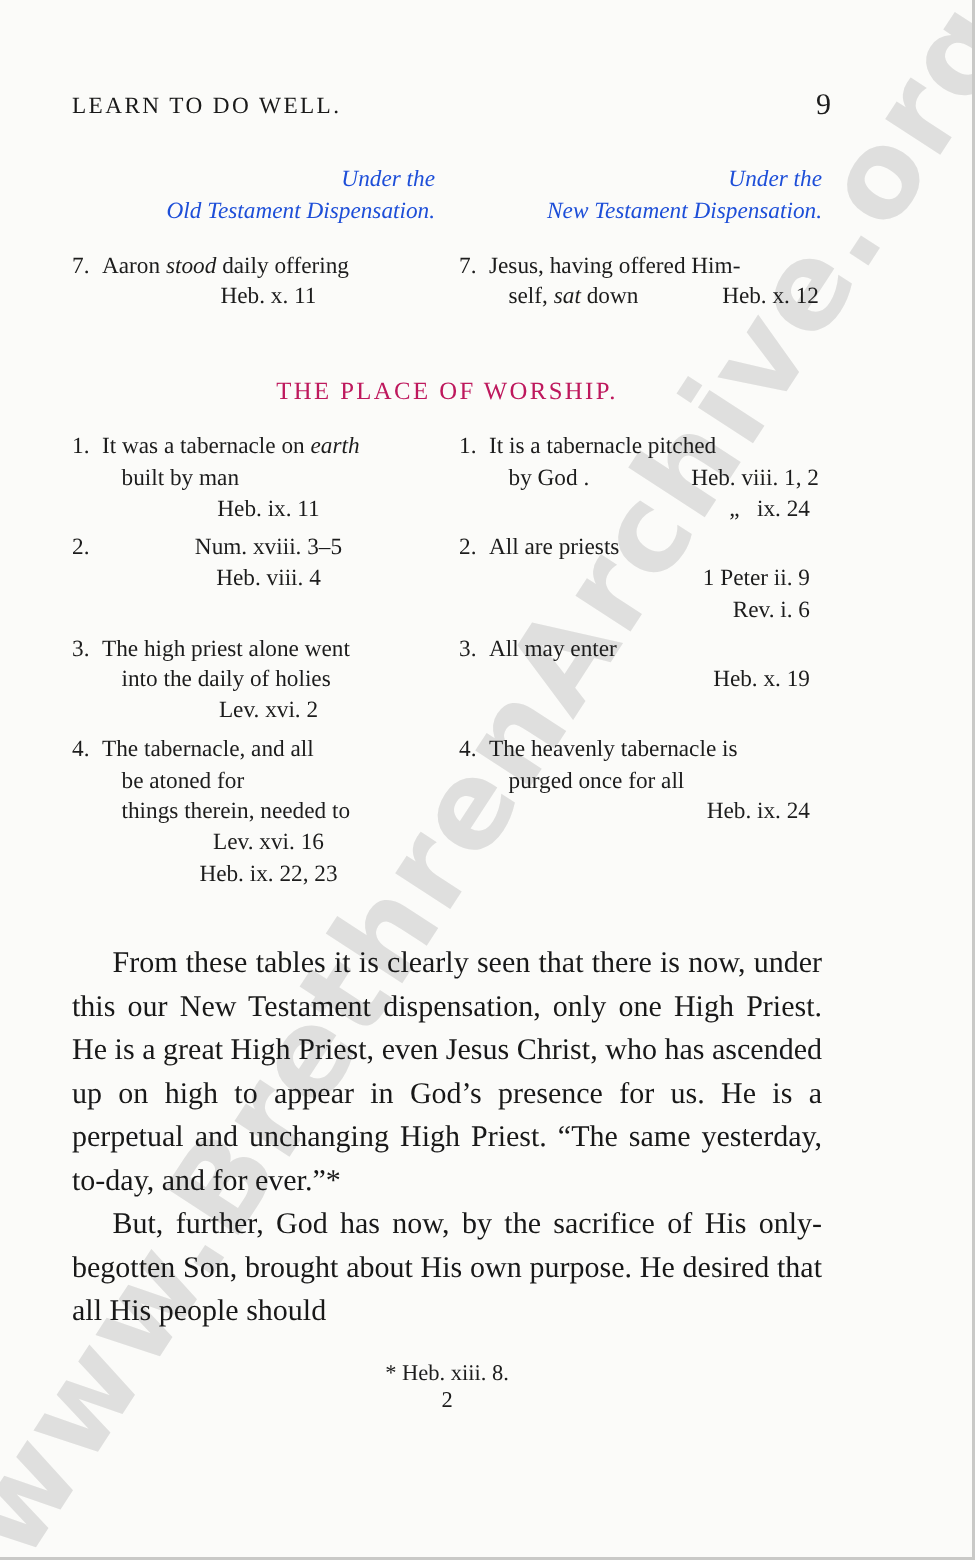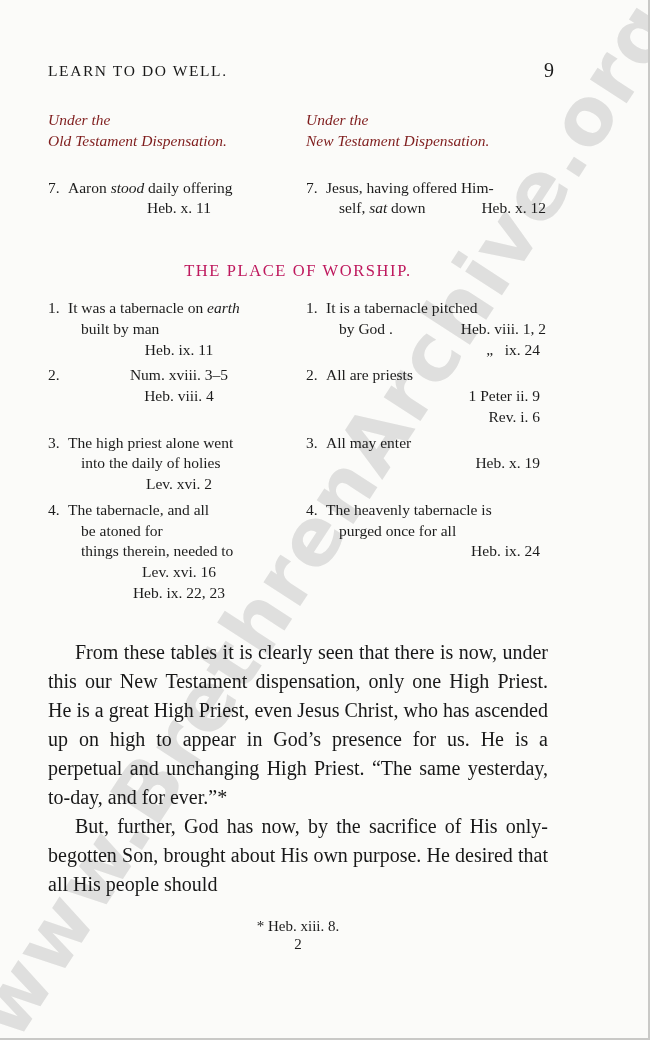--- a/index.html
+++ b/index.html
@@ -25,21 +25,21 @@
     color:rgba(168,168,168,0.33);
     pointer-events:none;
   }
   .content { position:relative; z-index:2; padding:62px 100px 0 48px; }
   .pg-header { position:relative; text-align:left; }
   .header-title { font-size:15.5px; letter-spacing:1.6px; color:#191919; display:inline-block; }
   .page-num { position:absolute; right:-6px; top:-3px; font-size:20px; }
   .cols, .wrow { display:flex; gap:16px; }
   .wcell { flex:1; min-width:0; }
   .tbl { margin-top:30px; font-size:15.5px; line-height:1.34; }
-  .col-heading { text-align:left; font-style:italic; margin-bottom:21px; color:#7f1d1d; }
+  .col-heading { text-align:right; font-style:italic; margin-bottom:11px; color:#1d4ed8; }
   .item { display:flex; }
   .num { width:20px; flex:none; }
   .itxt { flex:1; min-width:0; }
   .cont { padding-left:13px; }
   .ref-center { text-align:center; }
   .ref-right { text-align:right; padding-right:8px; }
   .split { display:flex; justify-content:space-between; }
   .split .rt { padding-right:2px; }
   .section-title { text-align:center; font-size:16.5px; letter-spacing:1.6px; margin:42px 0 17px; color:#be185d; }
   .wtbl { font-size:15.5px; line-height:1.34; }

